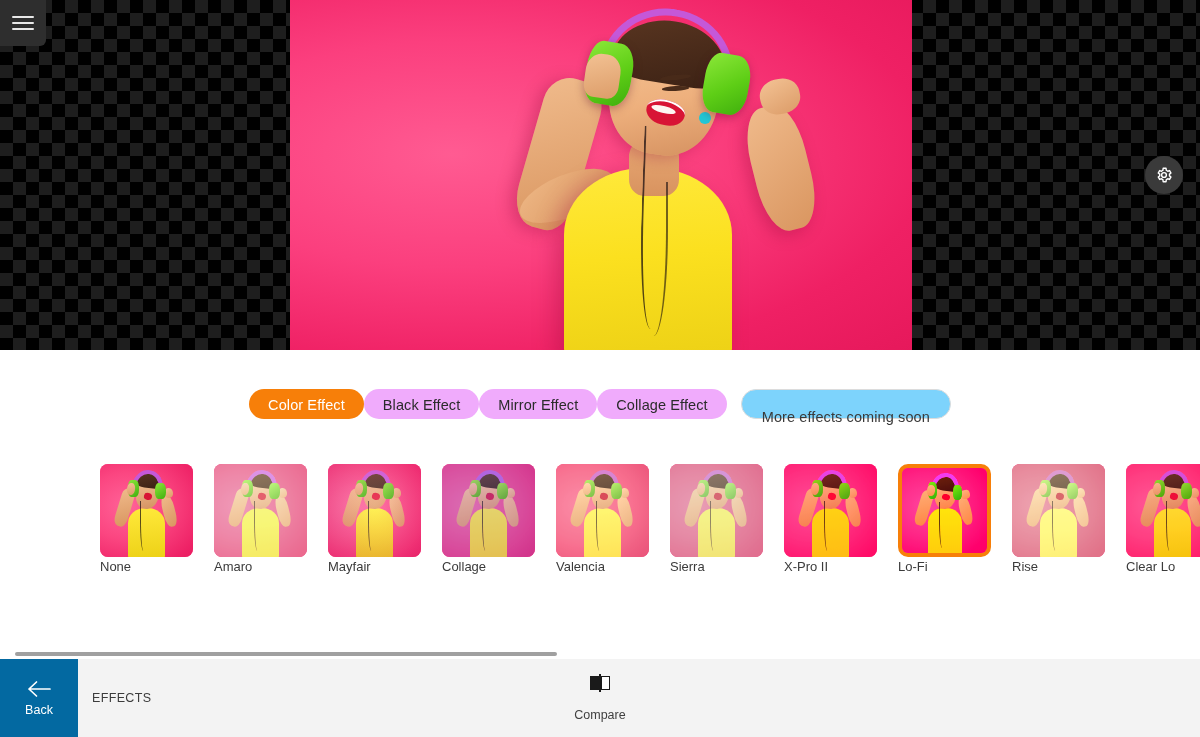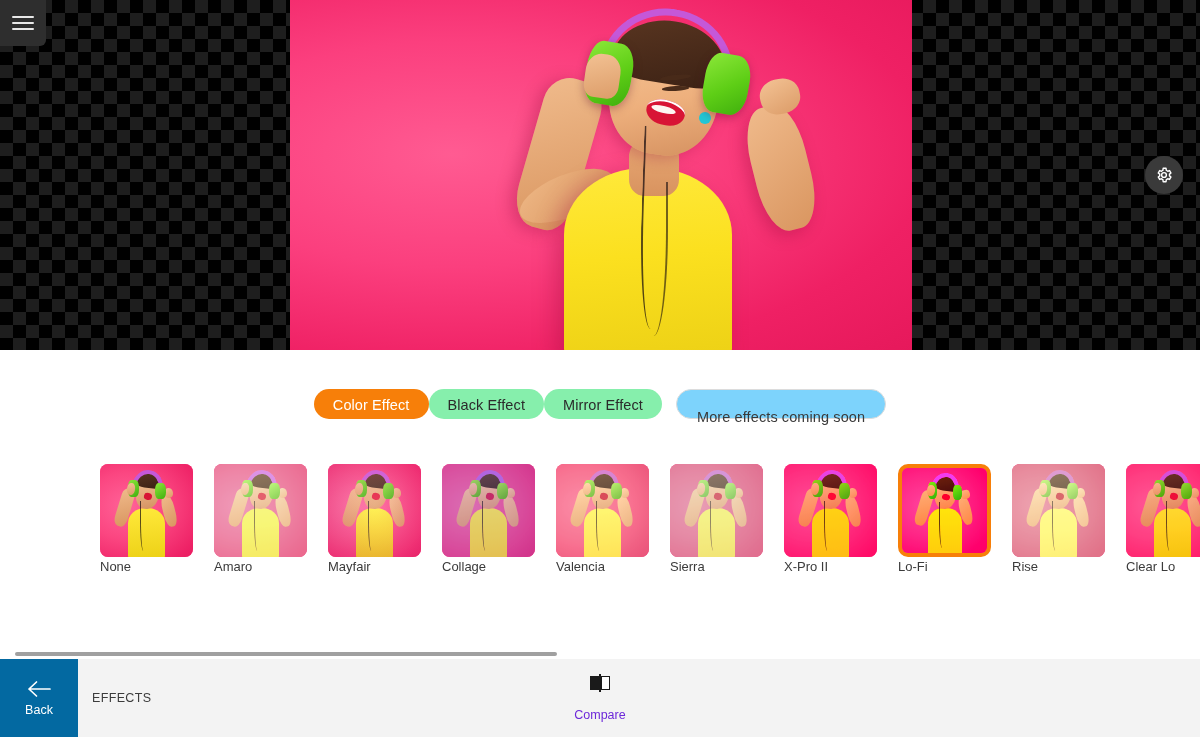--- a/index.html
+++ b/index.html
@@ -302,21 +302,21 @@
     align-items: center;
     justify-content: center;
   }
   .pill {
     height: 30px;
     line-height: 30px;
     padding: 0 18px;
     border-radius: 15px;
     font-size: 14.5px;
     color: #2b2b2b;
-    background: #86efac;
+    background: #f0abfc;
     border: 1px solid transparent;
     white-space: nowrap;
     cursor: pointer;
     box-sizing: border-box;
     letter-spacing: .1px;
   }
   .pill.active {
     background: #f77f09;
     color: #ffffff;
   }
@@ -554,21 +554,21 @@
     height: 78px;
     display: flex;
     flex-direction: column;
     align-items: center;
     justify-content: center;
     cursor: pointer;
   }
   .compare-btn .lbl {
     margin-top: 16px;
     font-size: 12.5px;
-    color: #6d28d9;
+    color: #404040;
   }
   .cmp-icon {
     position: relative;
     width: 22px;
     height: 18px;
   }
   .cmp-icon .half-l {
     position: absolute; left: 1px; top: 2px;
     width: 9px; height: 14px;
     background: #1a1a1a;
@@ -632,20 +632,21 @@
         <path fill="none" stroke="#ffffff" stroke-width="1.9" d="M12 15.2a3.2 3.2 0 1 0 0-6.4 3.2 3.2 0 0 0 0 6.4z"></path>
         <path fill="none" stroke="#ffffff" stroke-width="1.9" stroke-linejoin="round" d="M19.3 13.1a7.6 7.6 0 0 0 0-2.2l2-1.5-1.9-3.3-2.4.9a7.6 7.6 0 0 0-1.9-1.1L14.7 3h-3.8l-.4 2.9c-.7.3-1.3.6-1.9 1.1l-2.4-.9-1.9 3.3 2 1.5a7.6 7.6 0 0 0 0 2.2l-2 1.5 1.9 3.3 2.4-.9c.6.5 1.2.8 1.9 1.1l.4 2.9h3.8l.4-2.9c.7-.3 1.3-.6 1.9-1.1l2.4.9 1.9-3.3-2-1.5z"></path>
       </svg>
     </div>
   </div>
 
   <div class="tabs-row">
     <div class="pill active">Color Effect</div>
     <div class="pill">Black Effect</div>
     <div class="pill">Mirror Effect</div>
+    <div class="pill">Collage Effect</div>
     <div class="pill ghost">More effects coming soon</div>
   </div>
 
   <div class="filter-strip">
     <div class="filter-track">
 
       <div class="filter-item">
         <div class="thumb">
           <div class="mini f-none">
             <div class="mini-bg"></div>

